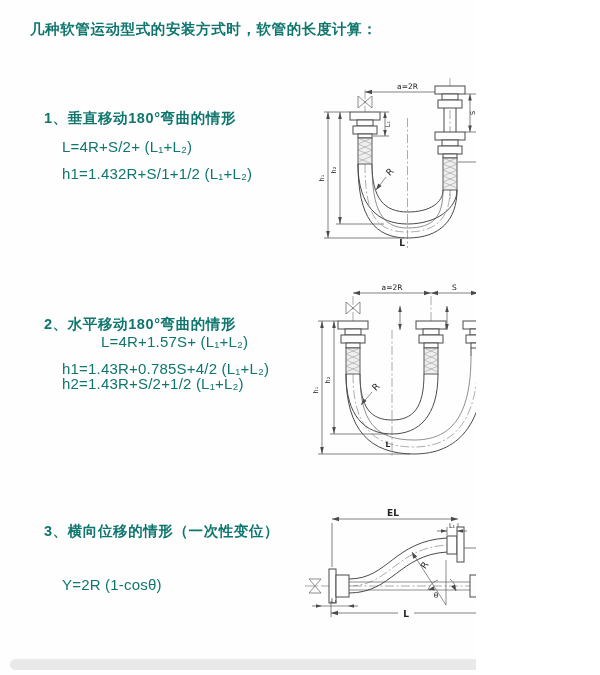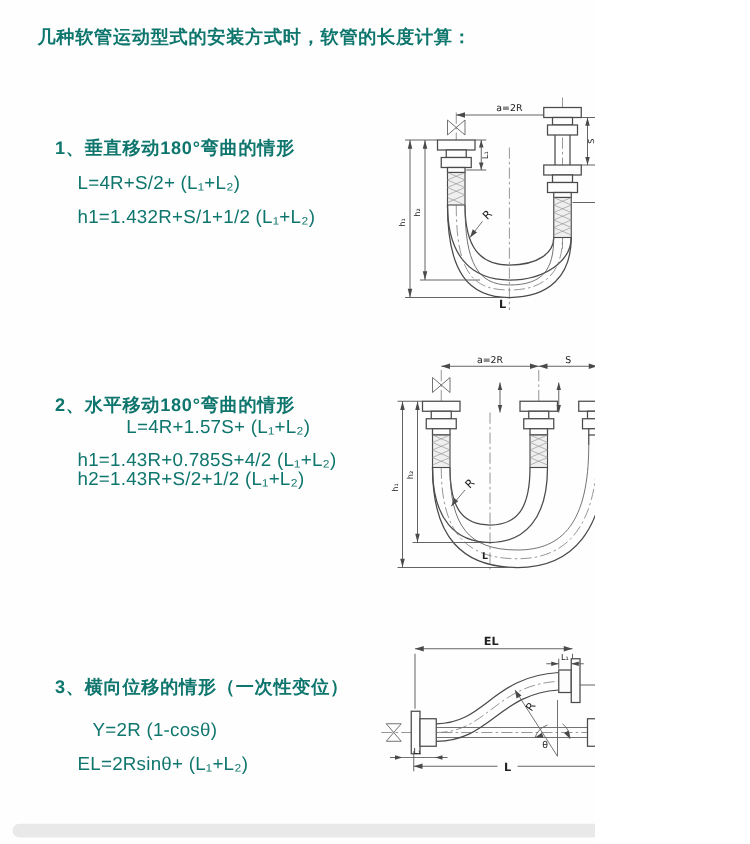--- a/index.html
+++ b/index.html
@@ -233,23 +233,22 @@
     </g>
 
     <g>
       <line x1="60" y1="114" x2="49" y2="127" class="thin"></line>
       <path class="ah" d="M49,127 l2.2,-6.6 l3.4,2.6 z"></path>
       <text transform="rotate(-45 66 111)" x="66" y="111" text-anchor="middle" class="lbl s9">R</text>
     </g>
     <text x="76" y="169" text-anchor="middle" class="lbl s8" style="font-weight:bold">L</text>
   </svg>
 
-  <div class="t heading" style="left:44px;top:540px;">3、横向位移的情形（一次性变位）</div>
-  <div class="t formula" style="left:62px;top:576px;margin-left:12px;">Y=2R (1-cosθ)</div>
-  <div class="t formula" style="left:62px;top:603px;">EL=2Rsinθ+ (L₁+L₂)</div>
+  <div class="t heading" style="left:44px;top:522px;">3、横向位移的情形（一次性变位）</div>
+  <div class="t formula" style="left:62px;top:576px;">Y=2R (1-cosθ)</div>
 
   <svg style="left:300px;top:505px;width:290px;height:145px" viewBox="0 0 290 145">
     <line x1="5" y1="81" x2="258" y2="81" class="cl"></line>
     <path d="M9,74 L15,81 L21,74 Z M9,88 L15,81 L21,88 Z" class="thin"></path>
 
     <g>
       <rect x="29" y="64" width="7" height="34" class="fl"></rect>
       <rect x="36" y="70" width="13" height="22" class="fl"></rect>
     </g>
 

